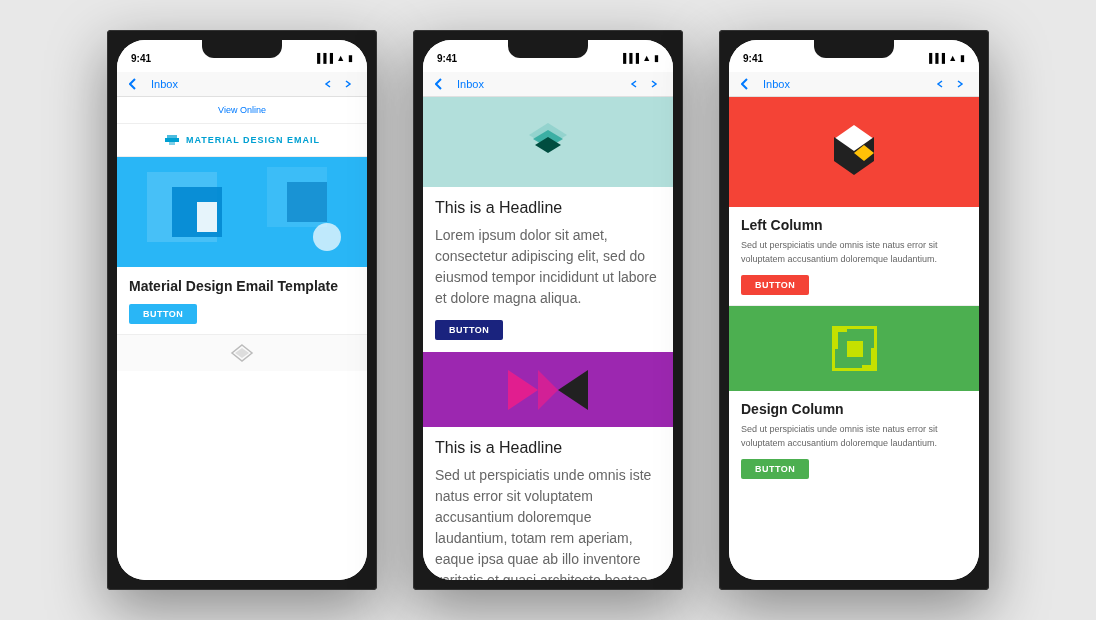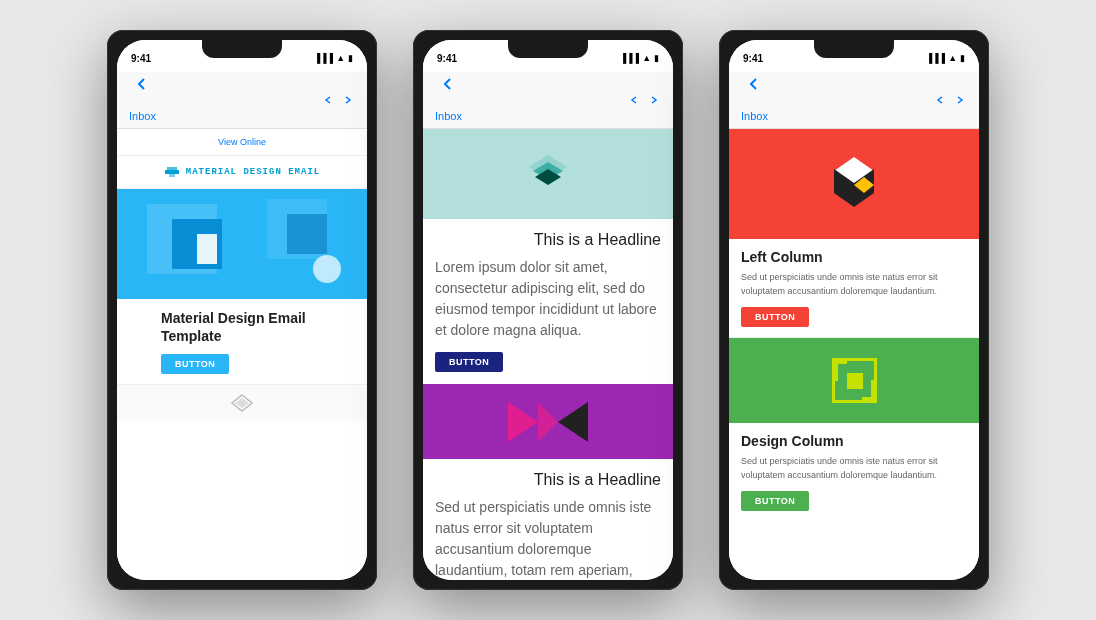--- a/index.html
+++ b/index.html
@@ -20,21 +20,21 @@
       align-items: center;
       justify-content: center;
       padding: 20px;
     }
 
     
     .phone {
       width: 270px;
       height: 560px;
       background: #1a1a1a;
-      border-radius: 16px;
+      border-radius: 4px;
       padding: 10px;
       box-shadow: 0 20px 60px rgba(0,0,0,0.4), inset 0 0 0 1px #333;
       position: relative;
       flex-shrink: 0;
     }
 
     .phone-screen {
       width: 100%;
       height: 100%;
       background: #fff;
@@ -95,22 +95,21 @@
       align-items: center;
       justify-content: space-between;
       flex-shrink: 0;
     }
 
     .nav-back {
       color: #007aff;
       font-size: 11px;
       display: flex;
       align-items: center;
-      gap: 20px;
-      flex-direction: column;
+      gap: 14px;
     }
 
     .nav-back svg {
       width: 8px;
       height: 12px;
     }
 
     .nav-arrows {
       display: flex;
       gap: 10px;
@@ -142,21 +141,20 @@
       border-bottom: 1px solid #eee;
     }
 
     .email-p1 .brand-header {
       display: flex;
       align-items: center;
       justify-content: center;
       gap: 6px;
       padding: 8px;
       border-bottom: 1px solid #eee;
-      font-family: Liberation Mono, monospace;
     }
 
     .brand-icon {
       width: 16px;
       height: 16px;
     }
 
     .email-p1 .brand-title {
       font-size: 9px;
       font-weight: 700;
@@ -172,21 +170,20 @@
       overflow: hidden;
     }
 
     .hero-shapes {
       position: absolute;
       top: 0; left: 0; right: 0; bottom: 0;
     }
 
     .email-p1 .email-body {
       padding: 10px 12px;
-      margin-left: 32px;
     }
 
     .email-p1 .email-body h2 {
       font-size: 14px;
       font-weight: 700;
       color: #212121;
       margin-bottom: 8px;
       line-height: 1.3;
     }
 
@@ -280,21 +277,20 @@
       align-items: center;
       justify-content: center;
       flex-shrink: 0;
     }
 
     .p2-block h3 {
       font-size: 16px;
       font-weight: 400;
       color: #212121;
       margin-bottom: 8px;
-      text-align: right;
     }
 
     .p2-block p {
       font-size: 14px;
       color: #666;
       line-height: 1.5;
       margin-bottom: 10px;
     }
 
     

